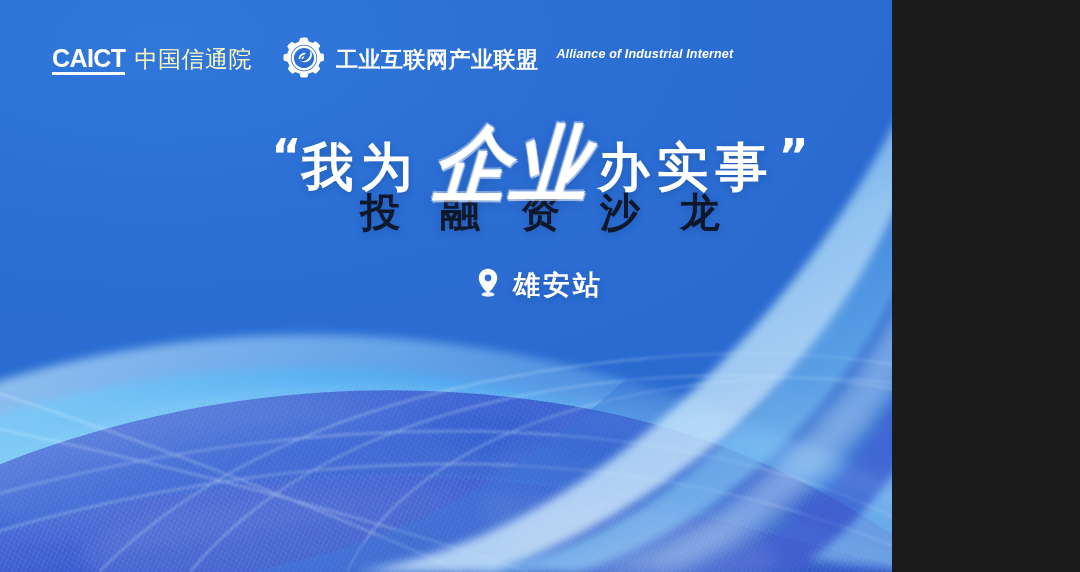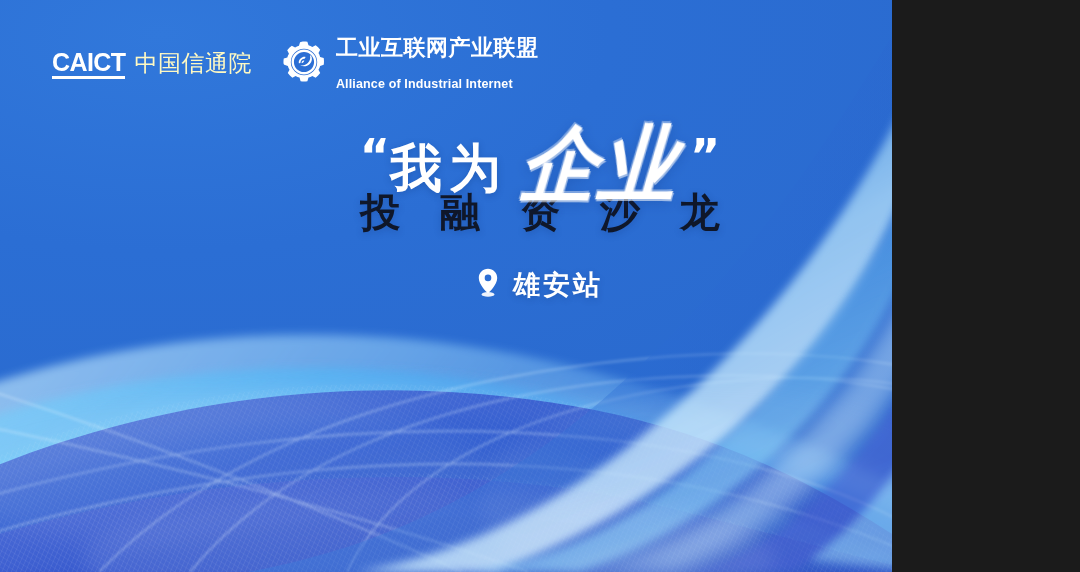--- a/index.html
+++ b/index.html
@@ -67,36 +67,37 @@
     line-height: 1.05;
   }
 
   .logo-aii {
     display: flex;
     align-items: center;
     gap: 10px;
     white-space: nowrap;
   }
   .aii-gear { display: block; }
-  .aii-text { display: flex; flex-direction: column; gap: 18px; }
+  .aii-text { display: flex; flex-direction: row; gap: 18px; }
   .aii-cn {
     font-family: "DejaVu Sans", "Liberation Sans", sans-serif;
     font-size: 22px;
     font-weight: 700;
     color: #ffffff;
     letter-spacing: 0.5px;
     line-height: 1.1;
   }
   .aii-en {
     font-family: "Liberation Sans", sans-serif;
     font-size: 12.5px;
     font-weight: 700;
     color: #ffffff;
     letter-spacing: 0.15px;
     line-height: 1.1;
+    font-style: italic;
   }
 
   
   .title-block {
     position: absolute;
     top: 0;
     left: 0;
     width: 1080px;
     z-index: 28;
     text-align: center;
@@ -114,21 +115,21 @@
     font-family: "DejaVu Sans", "Liberation Sans", sans-serif;
     font-size: 46px;
     font-weight: 700;
     color: #ffffff;
     line-height: 1;
     position: relative;
     top: -12px;
   }
   .hl-quote.close { margin-left: 4px; }
   .hl-plain {
-    font-family: Liberation Sans, sans-serif;
+    font-family: Liberation Serif, serif;
     font-size: 52px;
     font-weight: 700;
     color: #ffffff;
     letter-spacing: 7px;
     line-height: 1;
     text-shadow: 0 2px 7px rgba(10,45,110,0.28);
   }
   .hl-brush {
     font-family: "DejaVu Sans", "Liberation Sans", sans-serif;
     font-size: 76px;
@@ -330,20 +331,21 @@
       </span>
     </div>
   </div>
 
   <div class="title-block">
 
     <h1 class="headline">
       <span class="hl-quote">“</span>
       <span class="hl-plain">我为</span>
       <span class="hl-brush">企业</span>
+      <span class="hl-plain">办实事</span>
       <span class="hl-quote close">”</span>
     </h1>
 
     <div class="subtitle">投 融 资 沙 龙</div>
 
     <div class="venue">
       <span class="venue-pin">
         <svg width="22" height="30" viewBox="0 0 22 30" xmlns="http://www.w3.org/2000/svg">
           <ellipse cx="11" cy="26.4" rx="6.4" ry="2.3" fill="#ffffff" opacity="0.92"></ellipse>
           <path d="M11 0.8C5.9 0.8 1.8 4.9 1.8 10c0 6.6 7.6 13.9 8.5 14.7.4.4 1 .4 1.4 0 .9-.8 8.5-8.1 8.5-14.7 0-5.1-4.1-9.2-9.2-9.2z" fill="#ffffff"></path>

